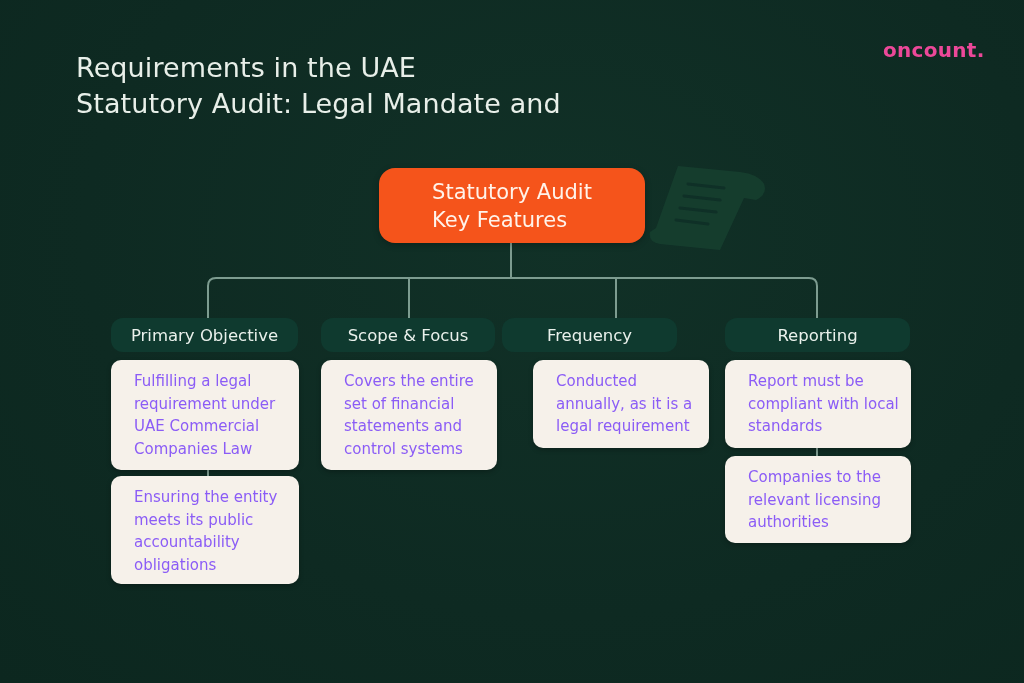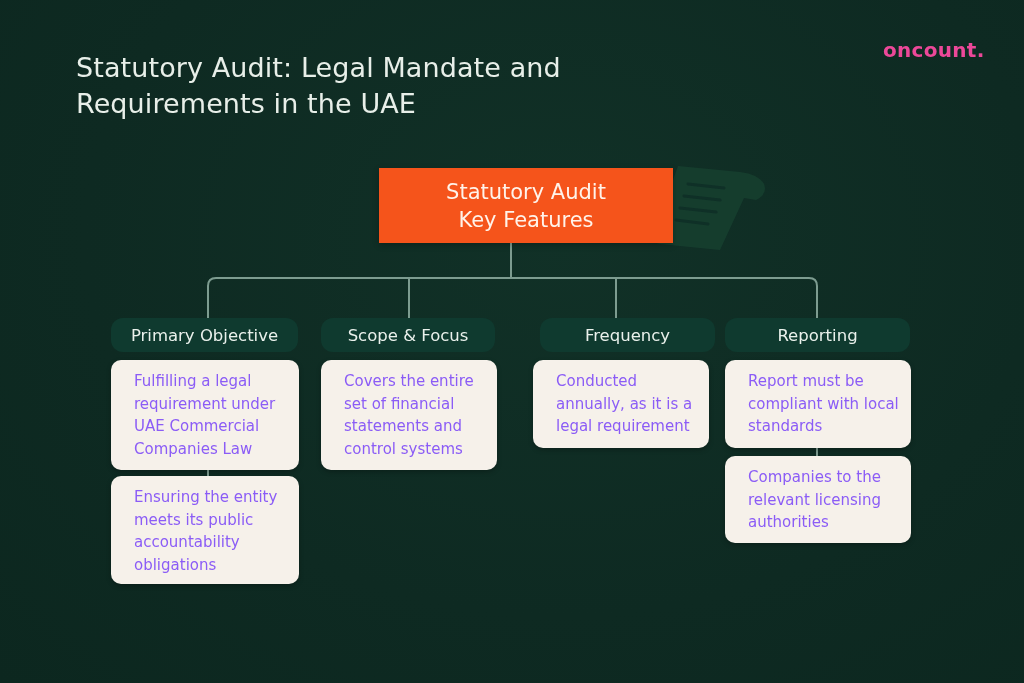--- a/index.html
+++ b/index.html
@@ -14,23 +14,23 @@
     .title {
       position: absolute; left: 76px; top: 50px; width: 620px;
       color: #e8efe9; font-size: 27px; line-height: 36px; font-weight: normal;
       letter-spacing: 0.1px;
     }
     .brand {
       position: absolute; left: 883px; top: 38px;
       color: #ec4899; font-size: 20px; font-weight: bold; letter-spacing: 0.3px;
     }
     .root {
-      position: absolute; left: 379px; top: 168px; width: 294px; height: 75px;
-      background: #f5541b; border-radius: 0;
-      display: flex; align-items: center; justify-content: center; text-align: center;
+      position: absolute; left: 379px; top: 168px; width: 266px; height: 75px;
+      background: #f5541b; border-radius: 16px;
+      display: flex; align-items: center; justify-content: center; 
       color: #fff3ea; font-size: 21px; line-height: 28px;
       box-shadow: 0 2px 6px rgba(0,0,0,0.25);
       z-index: 2;
     }
     .root span { display: block; }
     .scroll-icon { position: absolute; left: 640px; top: 158px; width: 140px; height: 100px; z-index: 1; }
     svg.lines { position: absolute; left: 0; top: 0; width: 1024px; height: 683px; z-index: 1; }
     .pill {
       position: absolute; height: 34px; top: 318px;
       background: #0f3a2f; border-radius: 12px;
@@ -45,22 +45,22 @@
       box-shadow: 0 2px 5px rgba(0,0,0,0.25);
       z-index: 2;
     }
   </style>
 </head>
 <body>
 
 <div class="canvas"></div>
 
 <div class="title">
+  <div>Requirements in the UAE</div>
   <div>Statutory Audit: Legal Mandate and</div>
-  <div>Requirements in the UAE</div>
 </div>
 
 <div class="brand">oncount.</div>
 
 <svg class="scroll-icon" viewBox="0 0 140 100">
   <g fill="#16402f" opacity="0.85">
     <path d="M38 8 L100 14 Q118 16 124 26 Q128 36 116 42 L104 40 L80 92 L20 86 Q8 84 10 74 L16 70 Z"></path>
   </g>
   <g stroke="#0f3027" stroke-width="3" stroke-linecap="round">
     <line x1="48" y1="26" x2="84" y2="30"></line>
@@ -88,18 +88,18 @@
   </div>
 </div>
 
 <div class="pill" style="left:111px; width:187px;">Primary Objective</div>
 <div class="card" style="left:111px; top:360px; width:188px; height:110px;">Fulfilling a legal requirement under UAE Commercial Companies Law</div>
 <div class="card" style="left:111px; top:476px; width:188px; height:108px;">Ensuring the entity meets its public accountability obligations</div>
 
 <div class="pill" style="left:321px; width:174px;">Scope &amp; Focus</div>
 <div class="card" style="left:321px; top:360px; width:176px; height:110px;">Covers the entire set of financial statements and control systems</div>
 
-<div class="pill" style="left:540px; width:175px;">Frequency</div>
+<div class="pill" style="left:502px; width:175px;">Frequency</div>
 <div class="card" style="left:527px; top:360px; width:176px; height:88px;margin-left:6px;">Conducted annually, as it is a legal requirement</div>
 
 <div class="pill" style="left:725px; width:185px;">Reporting</div>
 <div class="card" style="left:725px; top:360px; width:186px; height:88px;">Report must be compliant with local standards</div>
 <div class="card" style="left:725px; top:456px; width:186px; height:87px;">Companies to the relevant licensing authorities</div>
 
 </body></html>

